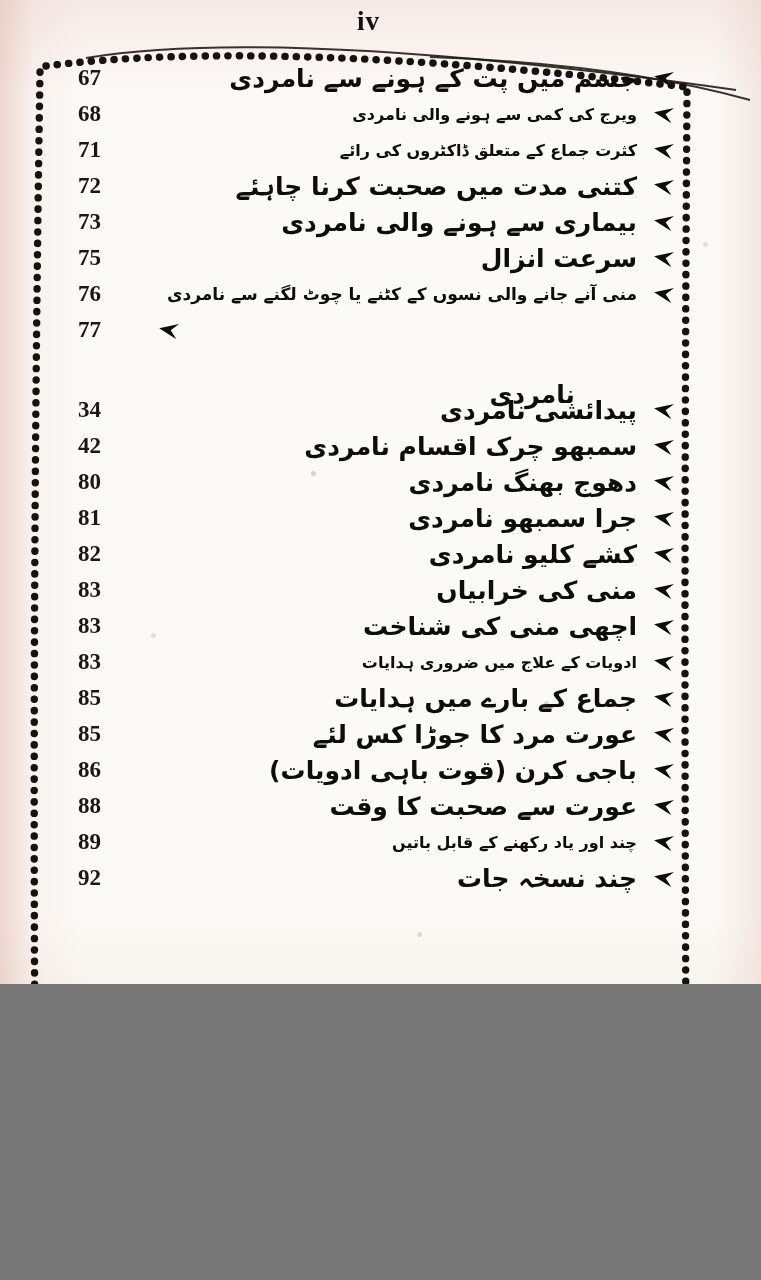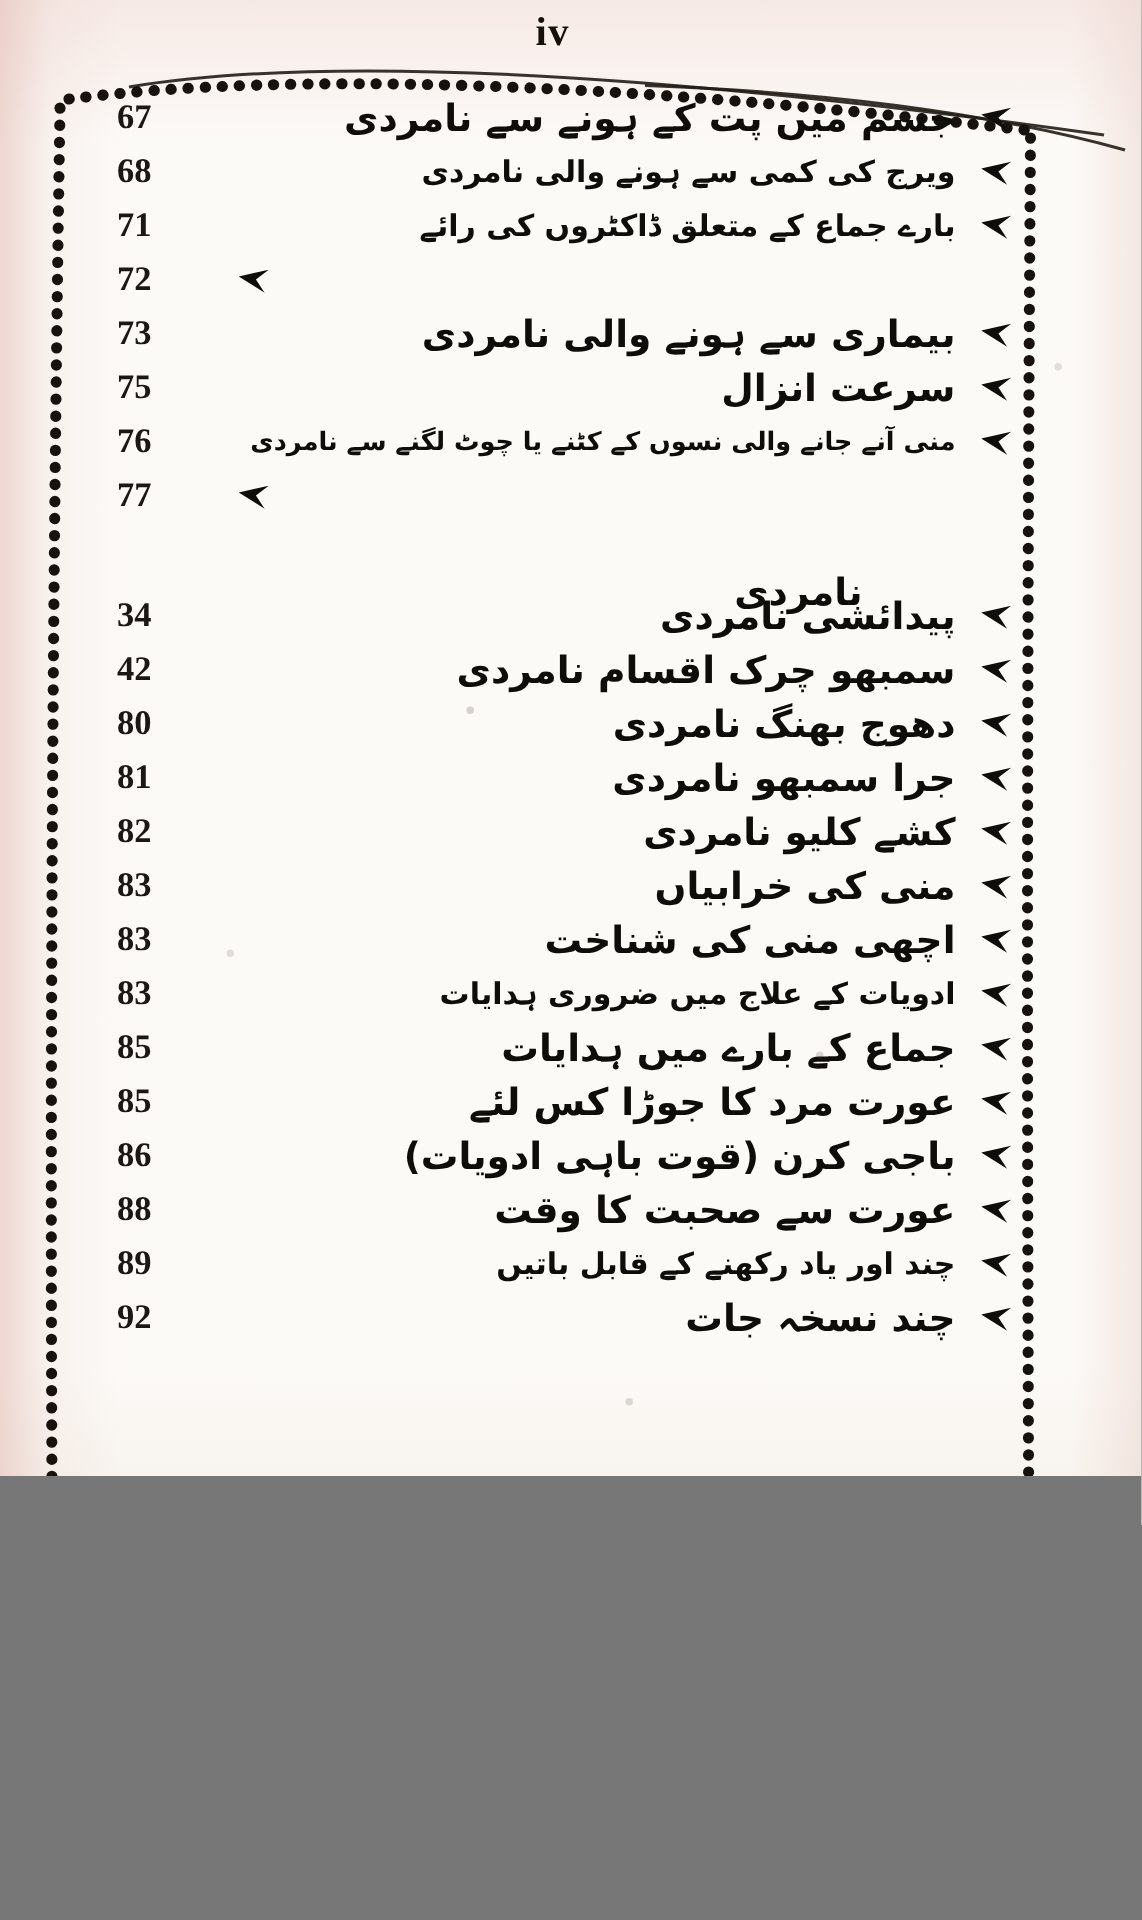--- a/index.html
+++ b/index.html
@@ -28,21 +28,21 @@
   .row{display:flex;align-items:center;height:44px;}
   .num{
     width:64px;padding-left:22px;flex:none;
     font-family:"Liberation Serif",serif;font-weight:bold;font-size:23px;color:#1b1713;
   }
   .urdu{
     flex:1;text-align:right;direction:rtl;white-space:nowrap;
     font-family:"DejaVu Sans","Liberation Serif",sans-serif;
     font-size:25px;font-weight:600;color:#0f0d0a;
   }
-  .urdu.medium{font-size:20px;}
+  .urdu.medium{font-size:16px;}
   .urdu.long{font-size:17px;}
   .marker{width:54px;flex:none;display:flex;justify-content:center;align-items:center;}
   .marker svg{transform:rotate(10deg);}
   .marker polygon{fill:#0f0d0a;}
   .row.no-marker .marker{visibility:hidden;}
   .row.no-marker .urdu{padding-left:0;}
   .row.indent .urdu{padding-right:62px;margin-top:48px;}
   .speck{
     position:absolute;left:590px;top:1176px;width:6px;height:11px;border-radius:50% 60% 50% 40%;
     background:#2a241e;transform:rotate(24deg);opacity:.8;
@@ -112,29 +112,30 @@
     <span class="num">68</span>
     <span class="urdu medium">ویرج کی کمی سے ہونے والی نامردی</span>
     <span class="marker">
       <svg width="20" height="16" viewBox="0 0 18 14">
         <polygon points="0,7 17,0 10.5,7 17,14"></polygon>
       </svg>
     </span>
   </div>
       <div class="row">
     <span class="num">71</span>
-    <span class="urdu medium">بارے جماع کے متعلق ڈاکٹروں کی رائے</span>
+    <span class="urdu medium">کثرت جماع کے متعلق ڈاکٹروں کی رائے</span>
     <span class="marker">
       <svg width="20" height="16" viewBox="0 0 18 14">
         <polygon points="0,7 17,0 10.5,7 17,14"></polygon>
       </svg>
     </span>
   </div>
       <div class="row">
     <span class="num">72</span>
+    <span class="urdu">کتنی مدت میں صحبت کرنا چاہئے</span>
     <span class="marker">
       <svg width="20" height="16" viewBox="0 0 18 14">
         <polygon points="0,7 17,0 10.5,7 17,14"></polygon>
       </svg>
     </span>
   </div>
       <div class="row">
     <span class="num">73</span>
     <span class="urdu">بیماری سے ہونے والی نامردی</span>
     <span class="marker">

